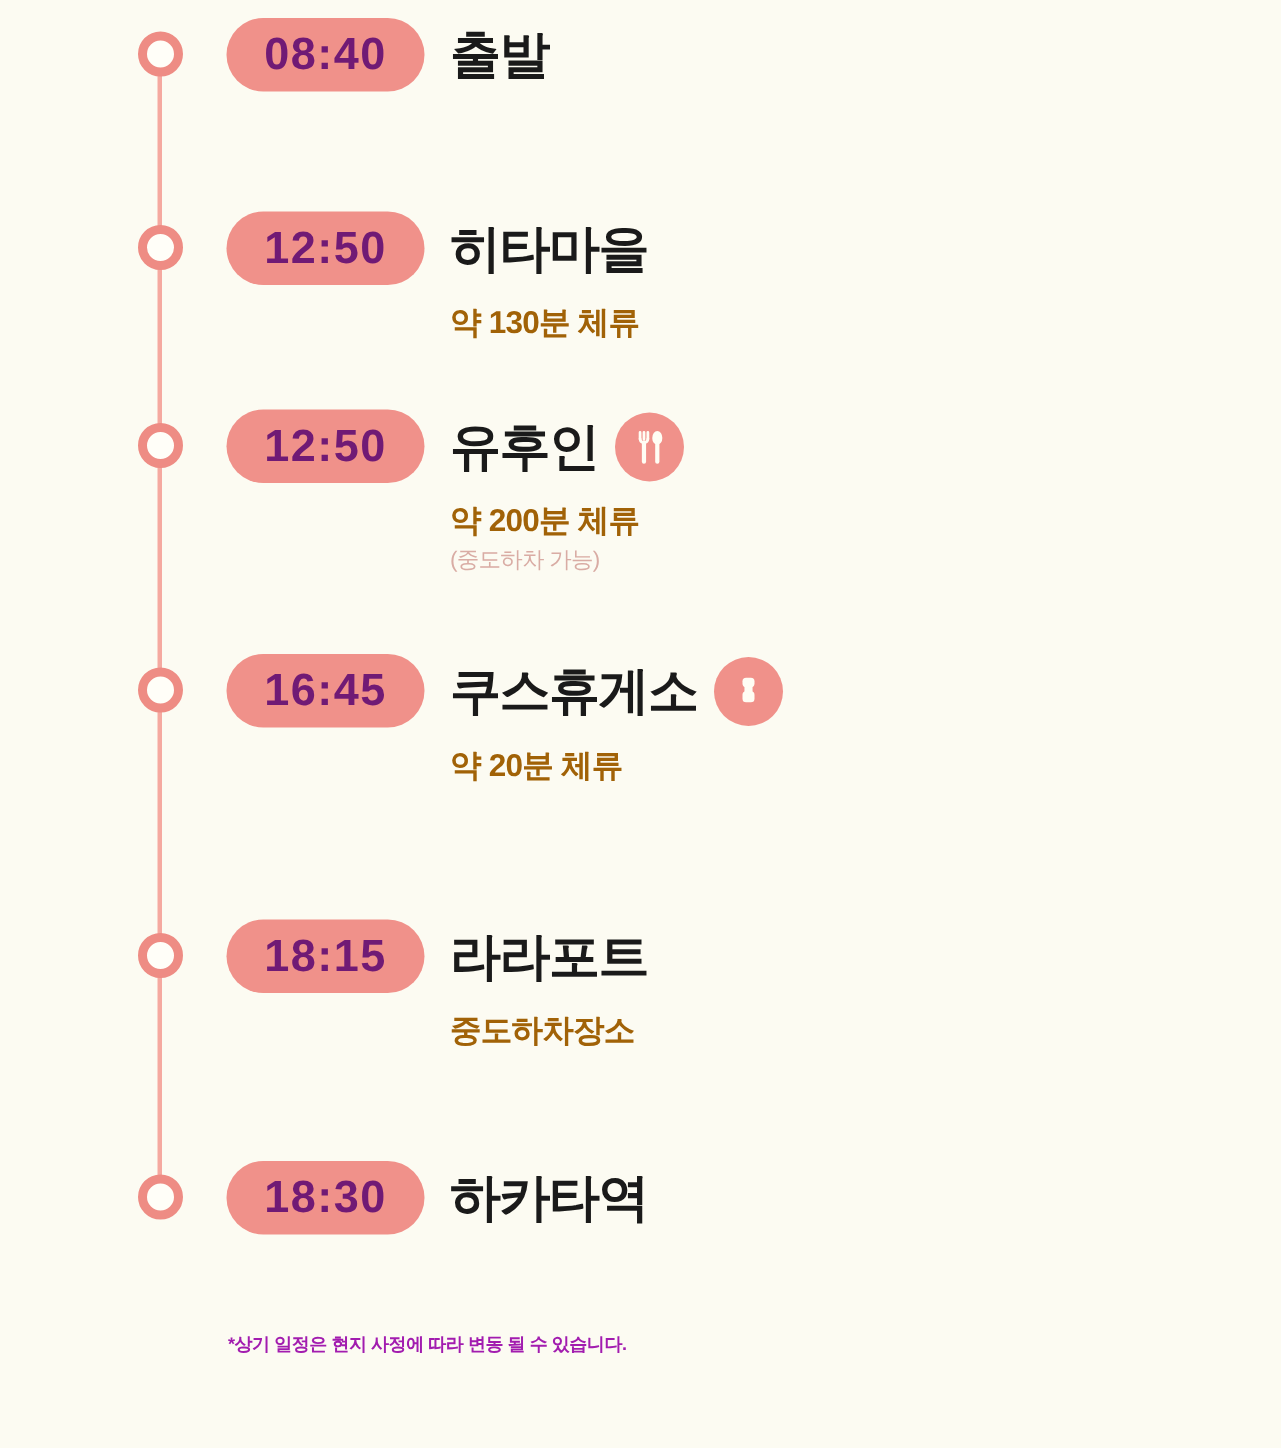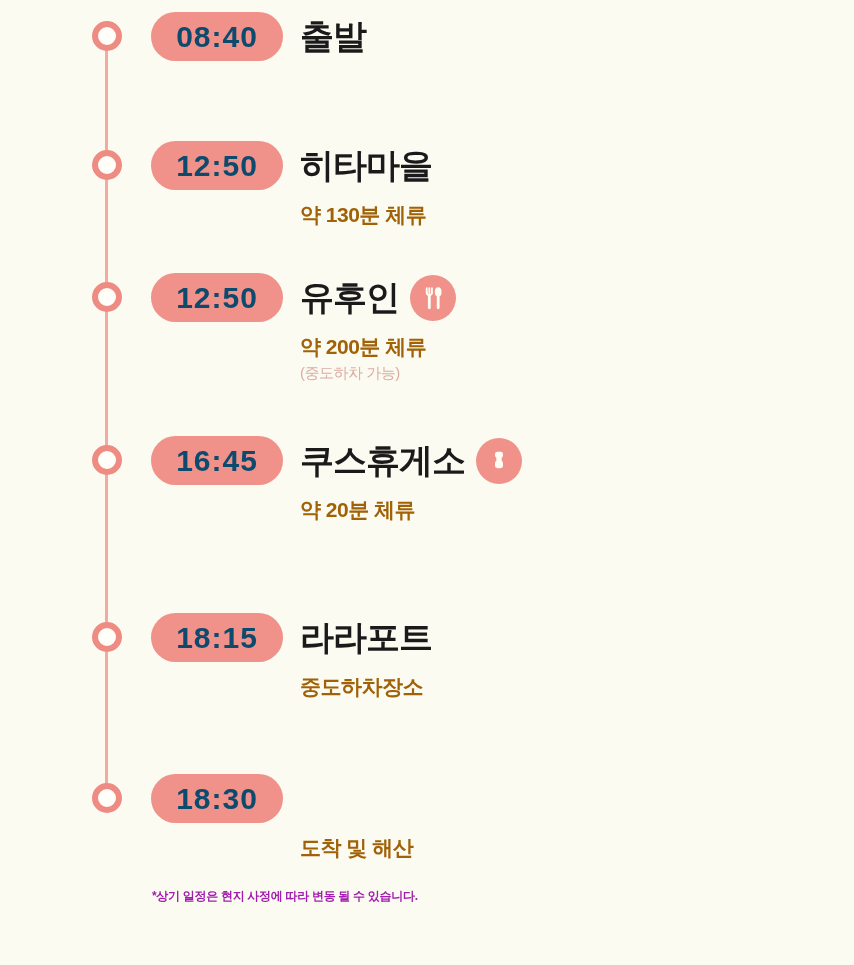--- a/index.html
+++ b/index.html
@@ -34,21 +34,21 @@
   
   .row{position:absolute;left:151px;}
   .row.r1{top:12px}.row.r2{top:141px}.row.r3{top:273px}
   .row.r4{top:436px}.row.r5{top:613px}.row.r6{top:774px}
 
   .row-main{display:flex;align-items:center;}
   .time-badge{
     width:132px;height:49px;
     border-radius:25px;
     background:#F0918A;
-    color:#0c4a6e;
+    color:#701a75;
     font-size:30px;font-weight:600;
     letter-spacing:1px;
     display:flex;align-items:center;justify-content:center;
     flex:0 0 auto;
   }
   .stop-title{
     margin-left:17px;
     font-size:34px;font-weight:700;
     color:#1A1A1A;
     letter-spacing:-1px;
@@ -150,19 +150,19 @@
     <div class="row-main">
       <div class="time-badge">18:15</div>
       <div class="stop-title">라라포트</div>
     </div>
     <div class="sub-line">중도하차장소</div>
   </div>
 
   <div class="row r6">
     <div class="row-main">
       <div class="time-badge">18:30</div>
+      <div class="stop-title">하카타역</div>
     </div>
-    <div class="sub-line">도착 및 해산</div>
   </div>
 
   <div class="footer-note">*상기 일정은 현지 사정에 따라 변동 될 수 있습니다.</div>
 
 </div>
 
 </body></html>

